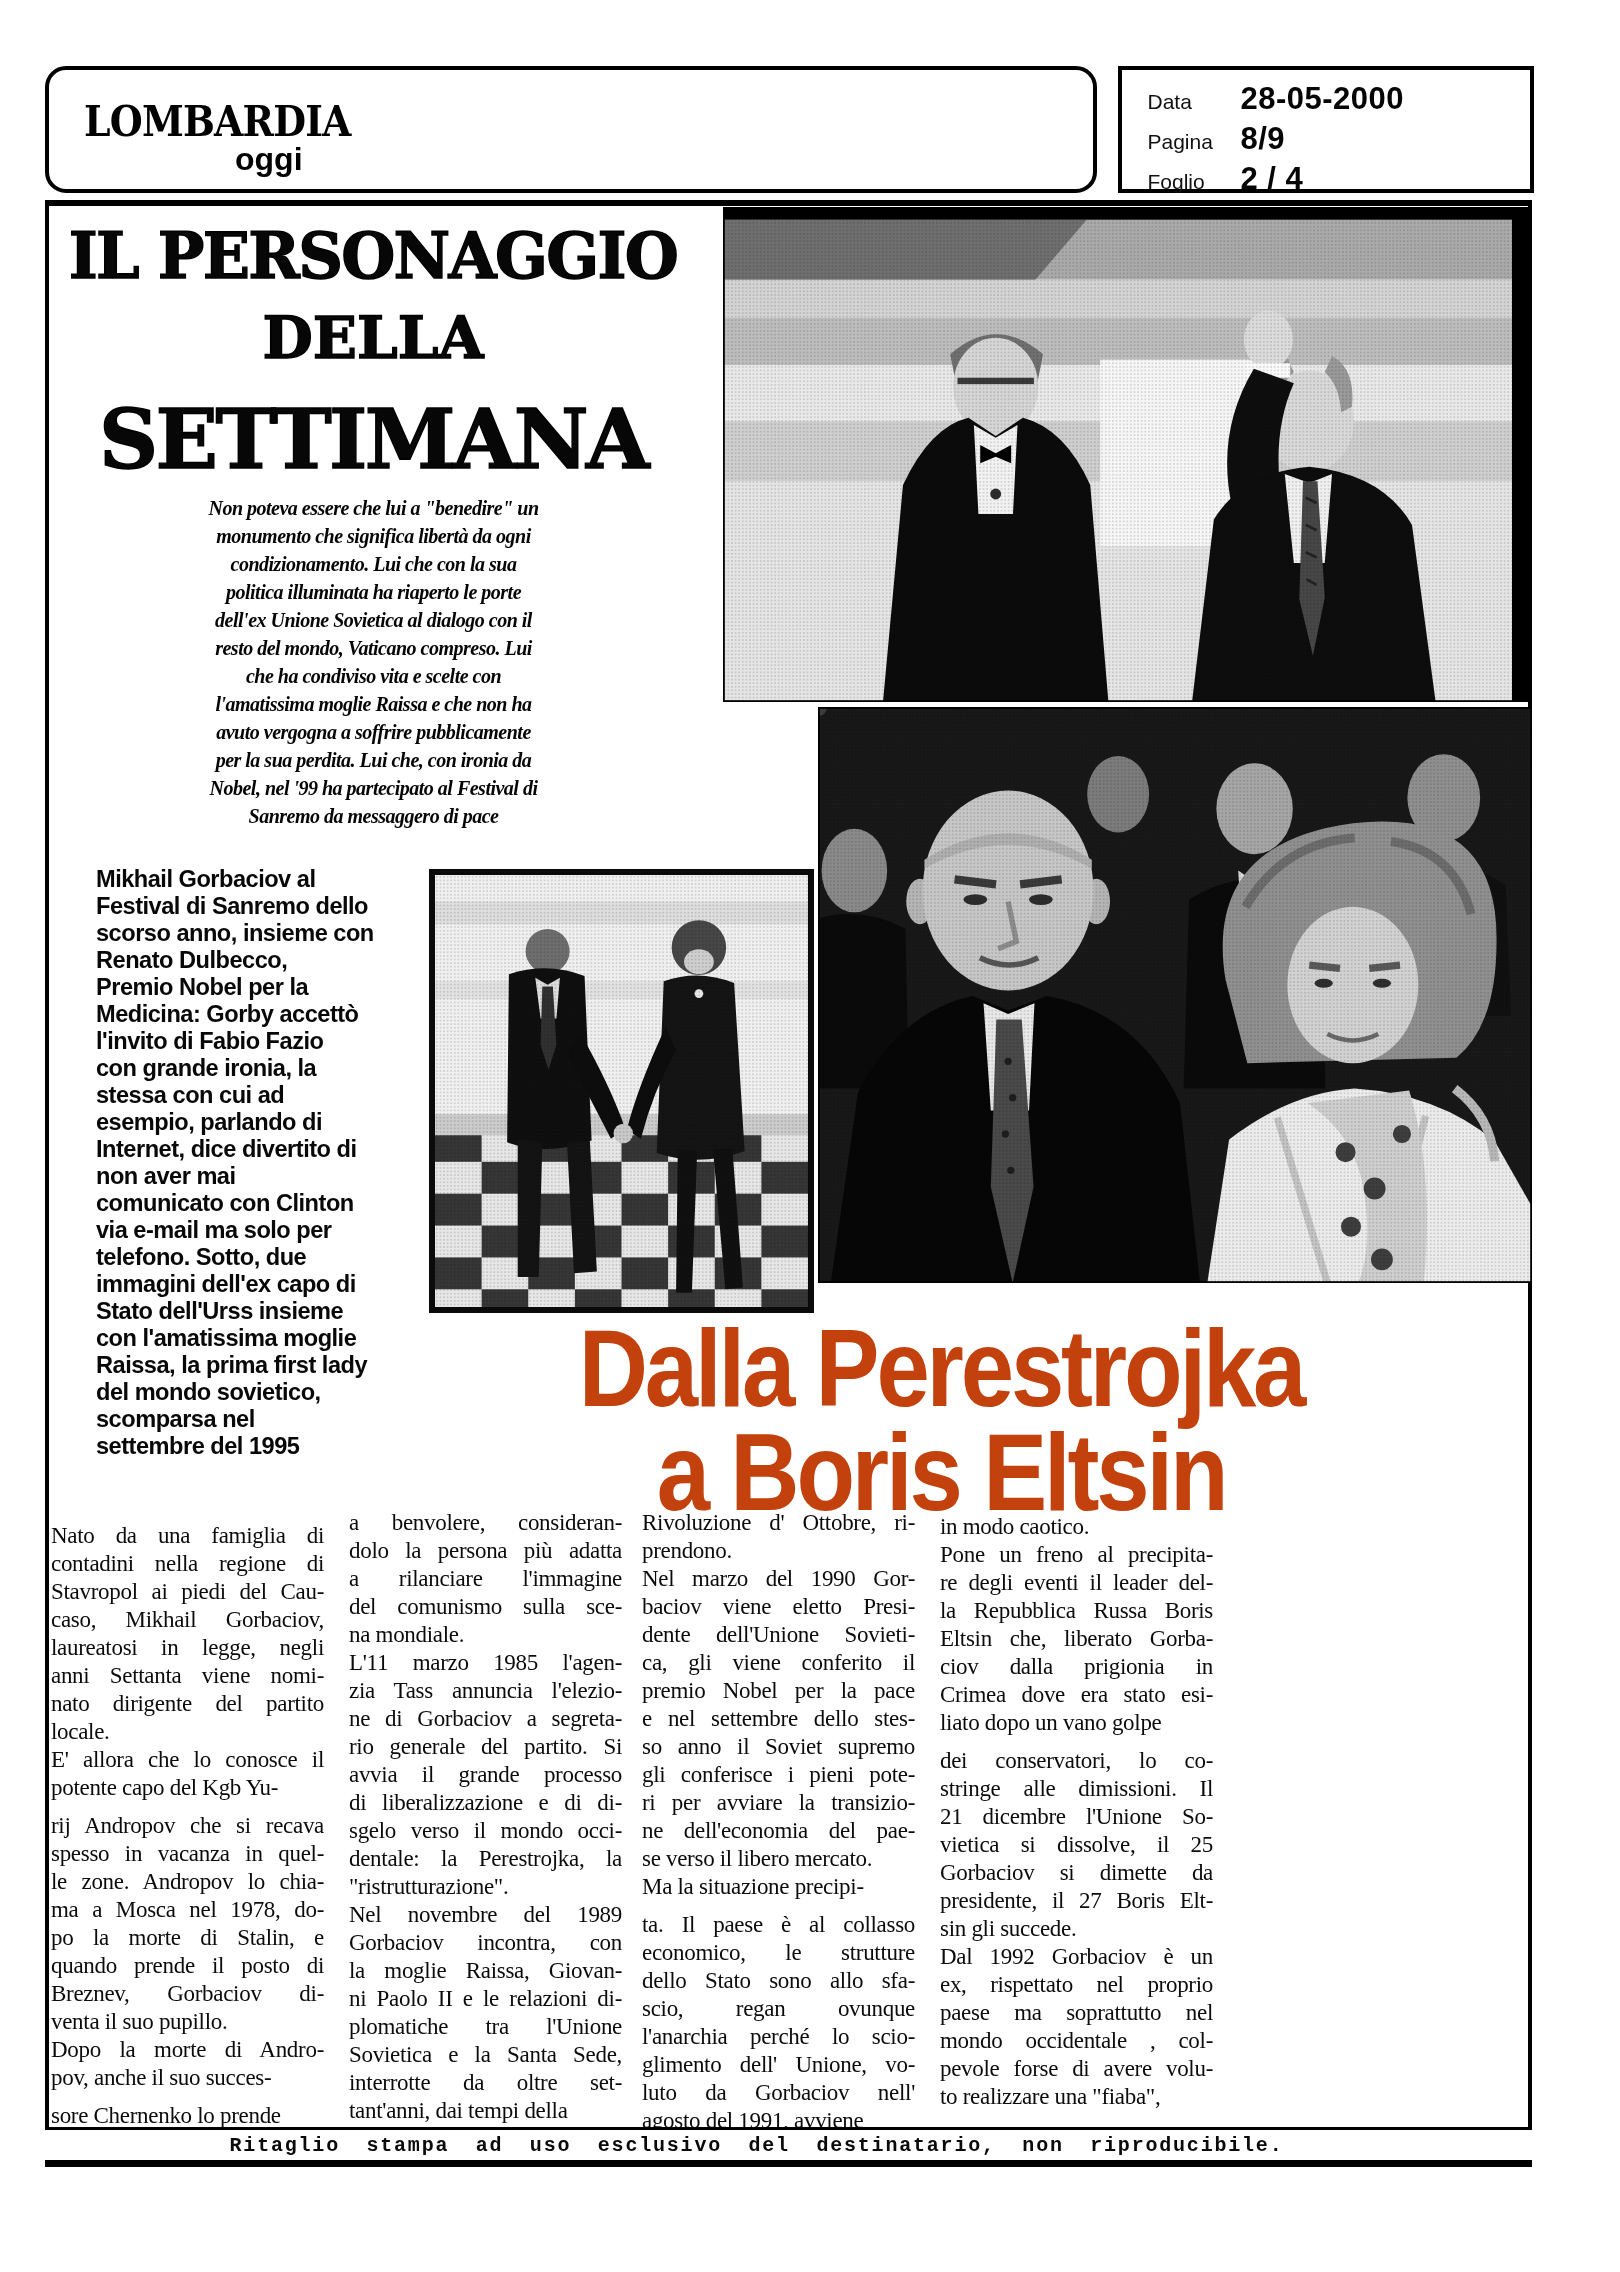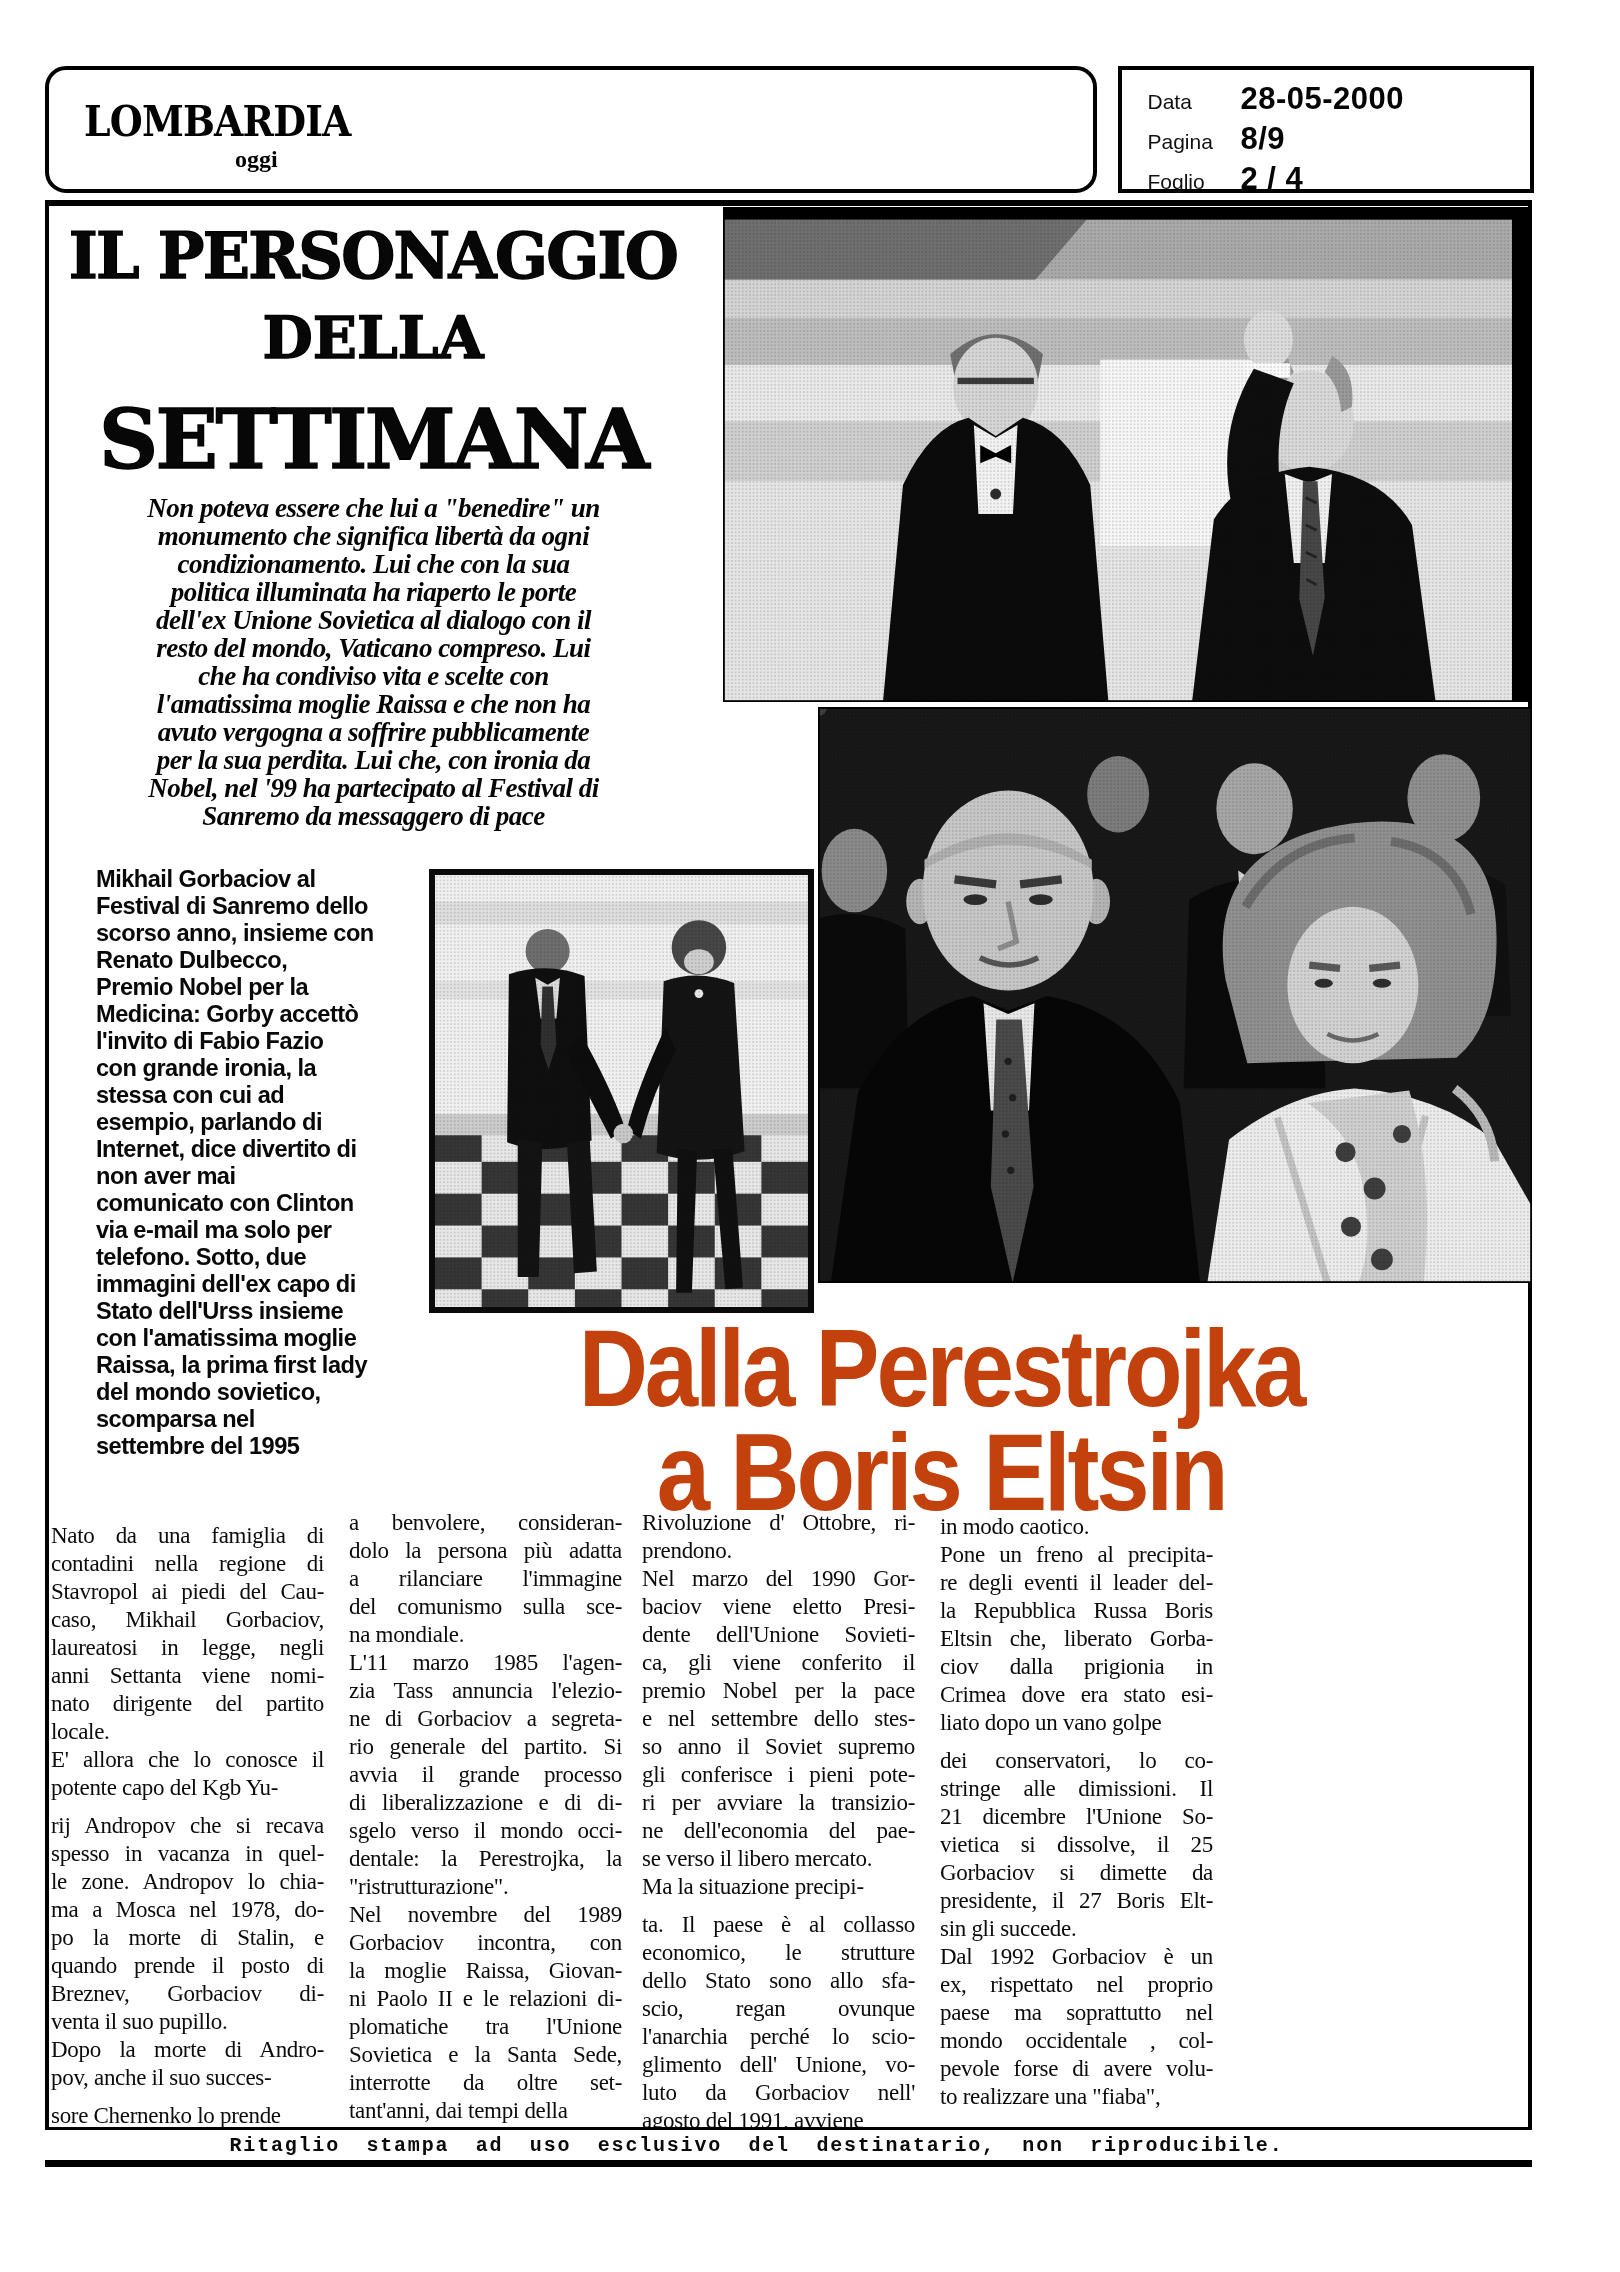--- a/index.html
+++ b/index.html
@@ -4,37 +4,37 @@
 <title>Document</title>
 <style>
   html,body{margin:0;padding:0;background:#fff;}
   #page{position:relative;width:1620px;height:2273px;background:#ffffff;font-family:"Liberation Serif",serif;color:#000;overflow:hidden;}
 
   
   .hbox{position:absolute;border:4.5px solid #000;background:#fff;box-sizing:border-box;}
   .hbox-left{left:45px;top:66px;width:1052px;height:127px;border-radius:21px;}
   .hbox-right{left:1118px;top:66px;width:416px;height:127px;}
   .logo1{position:absolute;left:35px;top:31px;font-family:"DejaVu Serif",serif;font-weight:900;font-size:42px;line-height:42px;letter-spacing:-0.9px;transform:scaleX(.9);transform-origin:left;}
-  .logo2{position:absolute;left:186px;top:71px;font-family:Liberation Serif, serif;font-weight:900;font-size:24px;line-height:36px;letter-spacing:0px;}
+  .logo2{position:absolute;left:186px;top:71px;font-family:Liberation Sans, sans-serif;font-weight:900;font-size:32px;line-height:36px;letter-spacing:0px;}
   .meta-row{position:absolute;left:25.5px;height:31px;white-space:nowrap;}
   .meta-row.r0{top:11px}.meta-row.r1{top:51px}.meta-row.r2{top:91px}
   .meta-label{display:inline-block;width:93px;font-family:"Liberation Sans",sans-serif;font-size:21px;color:#111;vertical-align:baseline;}
   .meta-value{font-family:"Liberation Sans",sans-serif;font-size:31px;font-weight:700;letter-spacing:0.5px;color:#050505;text-align:right;}
 
   
   .frame{position:absolute;left:45px;top:200px;width:1487px;height:1967px;border:4.5px solid #000;border-top-width:6.4px;box-sizing:border-box;background:#fff;}
 
   
   .rub{position:absolute;left:55px;width:636px;text-align:center;font-family:"DejaVu Serif",serif;font-weight:900;color:#070707;-webkit-text-stroke:1.4px #000;}
   .rub1{top:224px;font-size:64px;line-height:64px;letter-spacing:-1.8px;transform:scaleX(.97);}
   .rub2{top:309px;font-size:58px;line-height:58px;letter-spacing:0px;}
   .rub3{top:398px;font-size:82px;line-height:82px;letter-spacing:-2.7px;}
 
   
-  .intro{position:absolute;left:50px;top:494px;width:647px;text-align:center;font-style:italic;font-weight:700;font-size:27px;line-height:28px;letter-spacing:-0.5px;color:#050505;}
+  .intro{position:absolute;left:50px;top:494px;width:647px;text-align:center;font-style:italic;font-weight:700;font-size:20px;line-height:28px;letter-spacing:-0.5px;color:#050505;}
 
   
   .caption{position:absolute;left:96px;top:866px;width:323px;font-family:"Liberation Sans",sans-serif;font-weight:700;font-size:23.6px;line-height:27px;letter-spacing:-0.5px;color:#080808;}
 
   
   .photo{position:absolute;}
   .photoA{left:723px;top:207px;width:809px;height:495px;}
   .photoC{left:818px;top:707px;width:714px;height:576px;}
   .photoB{left:429px;top:869px;width:385px;height:444px;border:6.4px solid #0a0a0a;box-sizing:border-box;background:#efefef;}
   .photo svg{display:block;width:100%;height:100%;}

